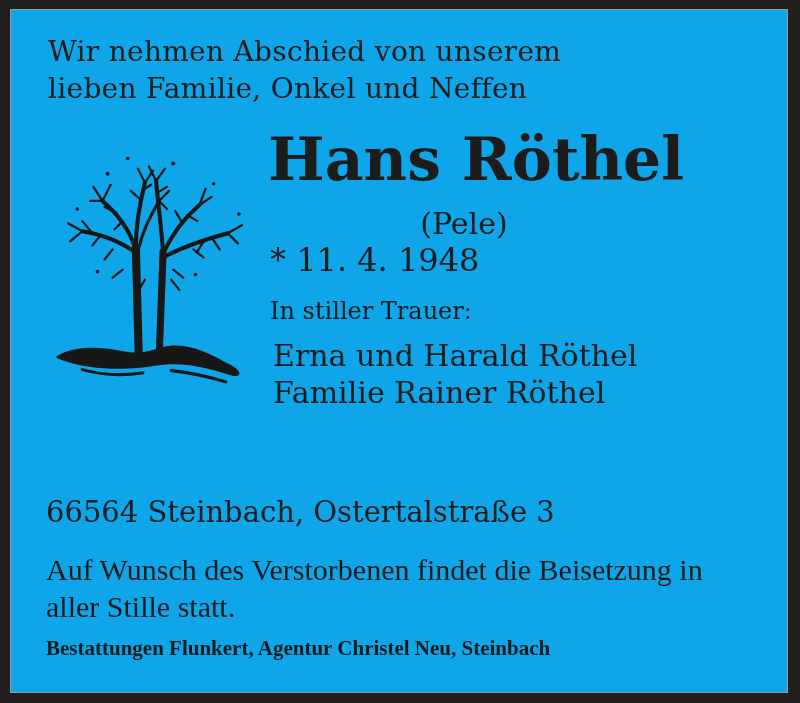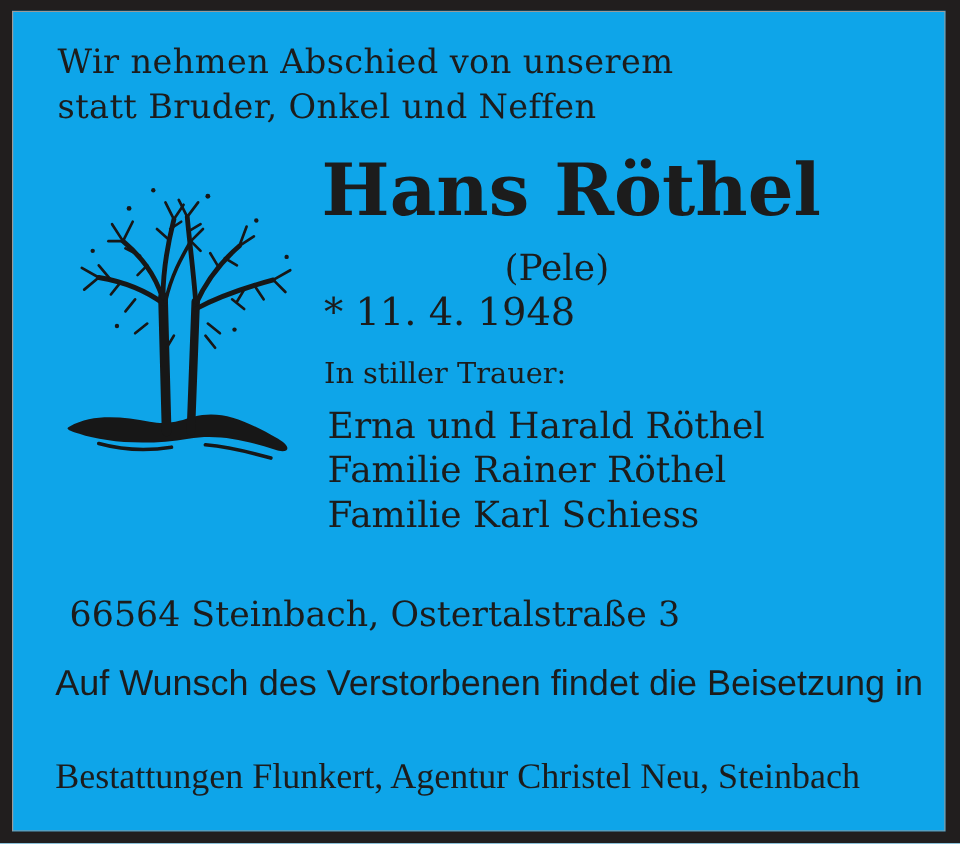--- a/index.html
+++ b/index.html
@@ -77,52 +77,52 @@
     font-size: 30px;
     line-height: 37px;
     white-space: nowrap;
   }
   .address {
     position: absolute;
     left: 46px; top: 497px;
     font-size: 29px;
     line-height: 31px;
     white-space: nowrap;
-    margin-left: 12px;
   }
   .wish {
     position: absolute;
     left: 46px; top: 551px;
-    font-family: Liberation Sans, sans-serif;
+    font-family: Liberation Serif, serif;
     font-size: 30px;
     line-height: 37px;
     white-space: nowrap;
   }
   .funeral-home {
     position: absolute;
     left: 46px; top: 632px;
     font-family: "Liberation Serif", serif;
-    font-size: 30px;
+    font-size: 21px;
     line-height: 32px;
     white-space: nowrap;
+    font-weight: bold;
   }
   .tree svg { width: 100%; height: 100%; }
   .tree path, .tree line { stroke: #171717; fill: none; stroke-linecap: round; }
   .tree .fill { fill: #171717; stroke: none; }
 </style>
 </head>
 <body>
 
 <div id="canvas">
 
   <div class="frame"></div>
 
   <div class="intro">
     <div>Wir nehmen Abschied von unserem</div>
-    <div>statt Bruder, Onkel und Neffen</div>
+    <div>lieben Familie, Onkel und Neffen</div>
   </div>
 
   <div class="tree">
     <svg viewBox="0 0 200 255" xmlns="http://www.w3.org/2000/svg">
 
       <path class="fill" d="M6,225 C25,214 50,217 72,221 C88,224 98,220 108,217
                C130,211 150,219 178,235 C190,242 187,248 175,244
                C150,236 128,231 104,235 C70,241 34,238 14,231
                C5,228 2,227 6,225 Z"></path>
       <path d="M30,239 C52,245 72,245 90,242" stroke-width="3"></path>
@@ -190,24 +190,24 @@
 
   <div class="dates">
     <span>* 11. 4. 1948</span>
   </div>
 
   <div class="trauer">In stiller Trauer:</div>
 
   <div class="mourners">
     <div>Erna und Harald Röthel</div>
     <div>Familie Rainer Röthel</div>
-    <div>Familie Karl Schiess</div>
   </div>
 
   <div class="address">66564 Steinbach, Ostertalstraße 3</div>
 
   <div class="wish">
     <div>Auf Wunsch des Verstorbenen findet die Beisetzung in</div>
+    <div>aller Stille statt.</div>
   </div>
 
   <div class="funeral-home">Bestattungen Flunkert, Agentur Christel Neu, Steinbach</div>
 
 </div>
 
 </body></html>

